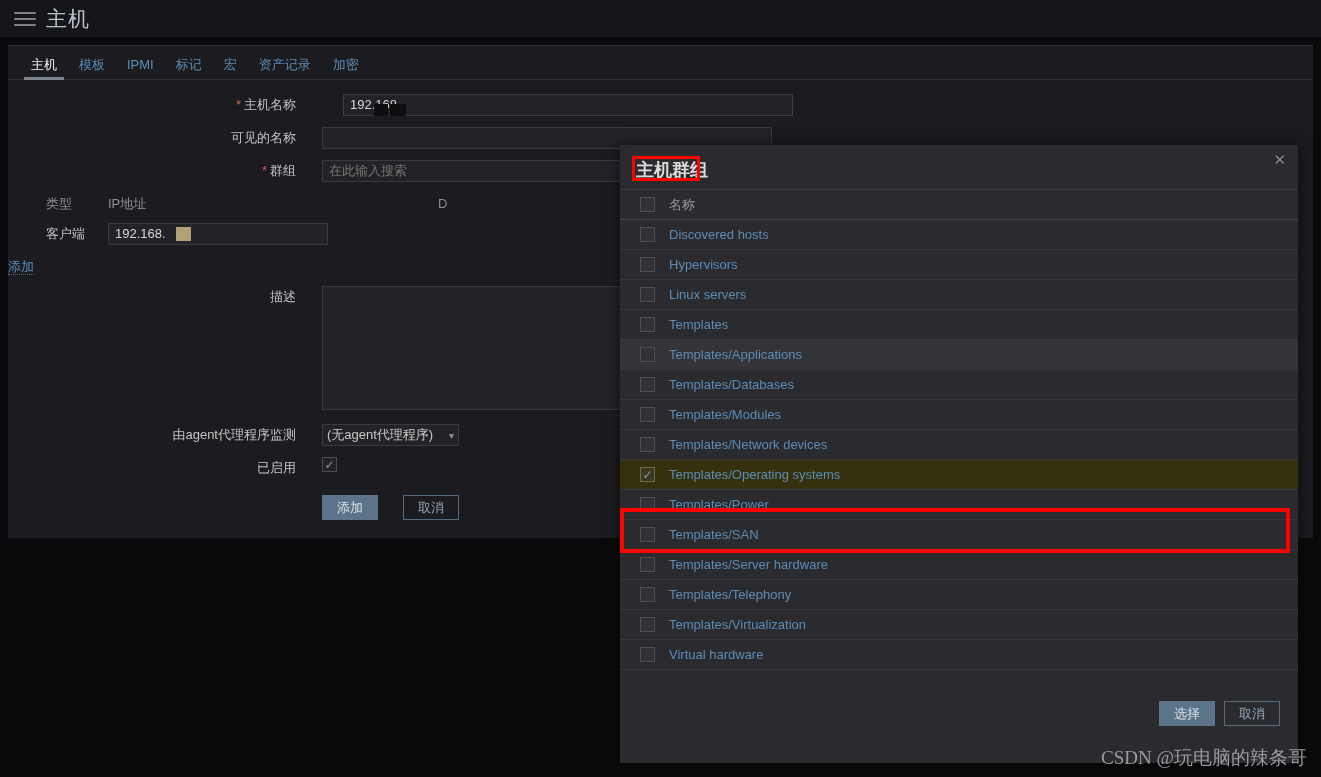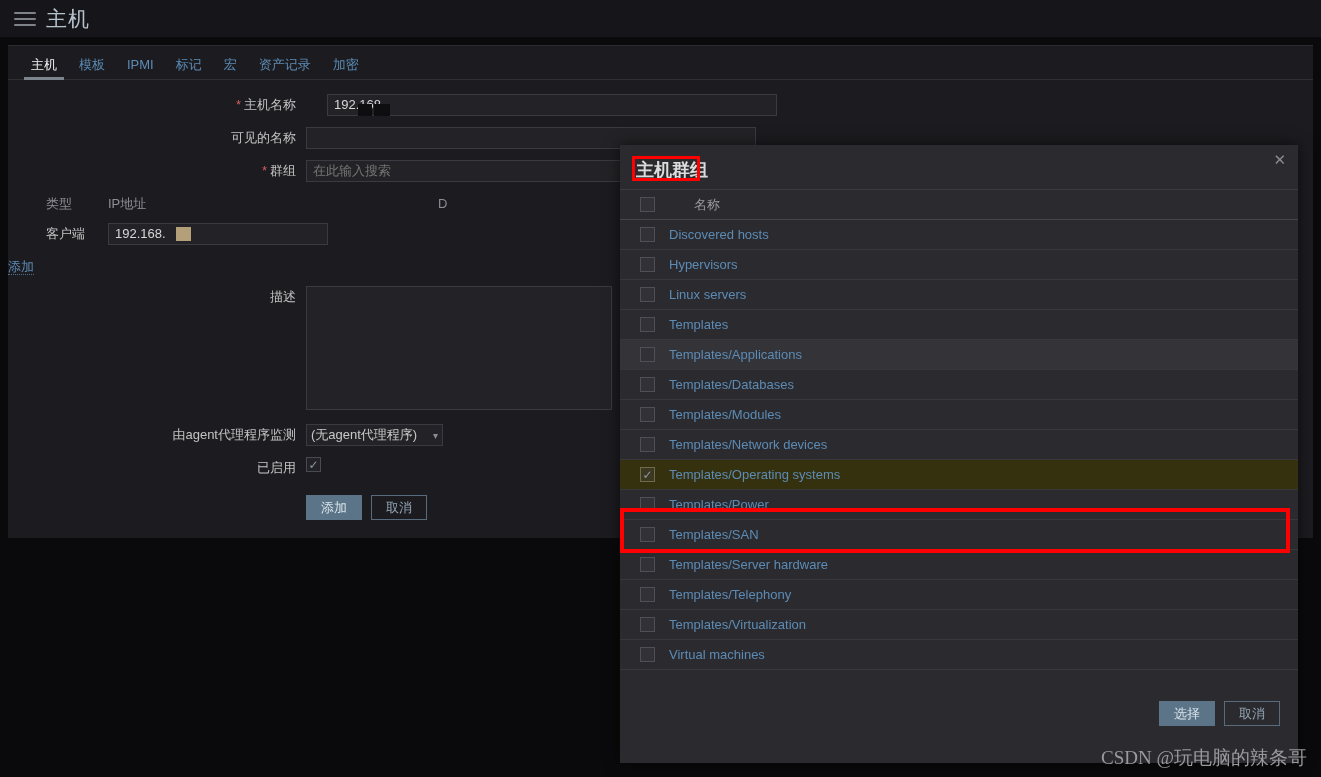--- a/index.html
+++ b/index.html
@@ -88,20 +88,21 @@
 
   
   .form {
     padding: 14px 0 0 0;
     font-size: 13px;
   }
   .row {
     display: flex;
     align-items: flex-start;
     margin-bottom: 11px;
+    gap: 16px;
   }
   .lbl {
     width: 298px;
     text-align: right;
     padding-right: 10px;
     color: #c3c3c3;
     font-size: 13px;
     line-height: 22px;
     white-space: nowrap;
     box-sizing: border-box;
@@ -301,21 +302,20 @@
     margin-right: 14px;
     border-color: #4f4f57;
     background: #313136;
   }
   .grp-label {
     font-size: 13px;
     color: #5c8bb5;
   }
   .grp-row.header .grp-label {
     color: #9a9aa0;
-    margin-left: 25px;
   }
   .grp-row.selected {
     background: #35310f;
   }
   .grp-row.selected .cbox {
     background: #3b3720;
     border-color: #6f6a4a;
   }
   .sel-hl {
     position: absolute;
@@ -510,21 +510,21 @@
         <div class="grp-row">
           <span class="cbox"></span>
           <span class="grp-label">Templates/Telephony</span>
         </div>
         <div class="grp-row">
           <span class="cbox"></span>
           <span class="grp-label">Templates/Virtualization</span>
         </div>
         <div class="grp-row">
           <span class="cbox"></span>
-          <span class="grp-label">Virtual machines</span>
+          <span class="grp-label">Virtual hardware</span>
         </div>
       </div>
     <div class="sel-hl"></div>
   </div>
 
   <div class="modal-foot">
     <button class="btn btn-primary">选择</button>
     <button class="btn btn-ghost">取消</button>
   </div>
 </div>

